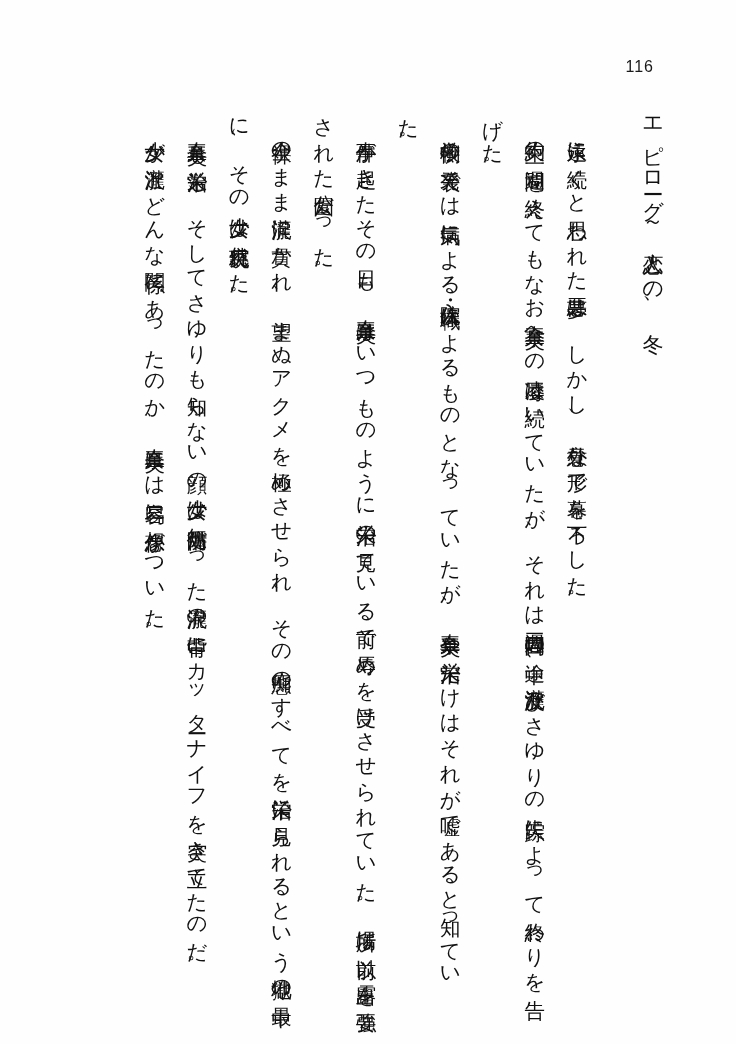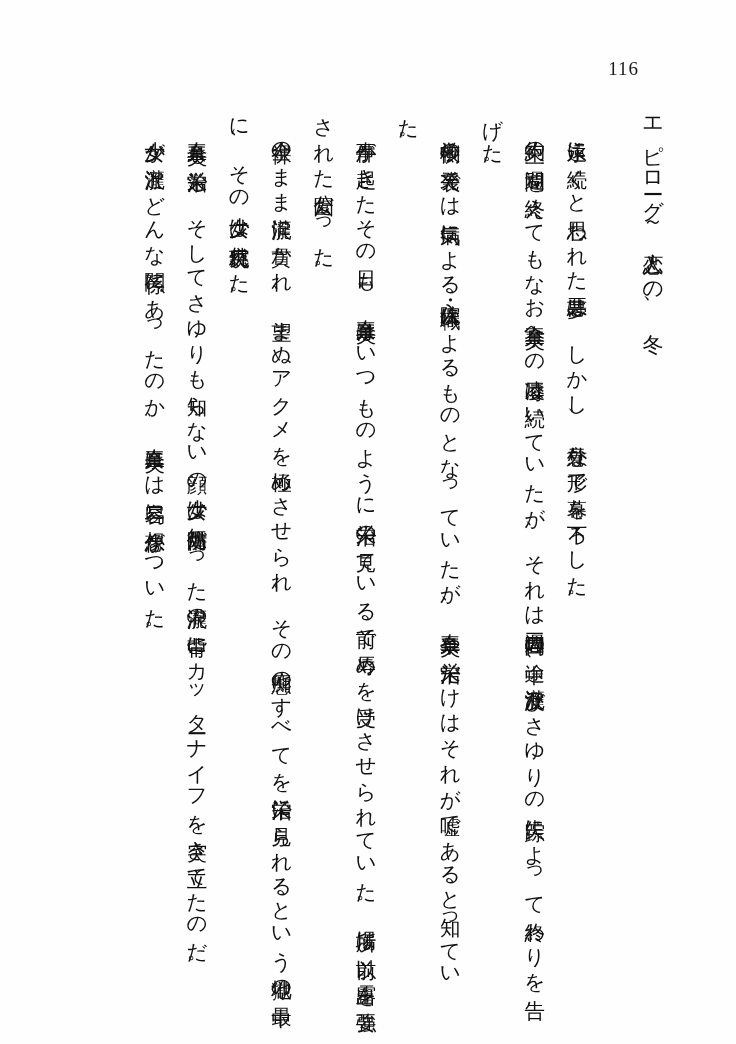--- a/index.html
+++ b/index.html
@@ -14,23 +14,23 @@
     background: #fefefe;
     overflow: hidden;
     font-family: "DejaVu Serif", "Liberation Serif", serif;
     color: #111111;
   }
 
   
   .page-number {
     position: absolute;
     top: 58px;
-    right: 97px;
-    font-family: Liberation Serif, serif;
-    font-size: 19px;
+    right: 82px;
+    font-family: Liberation Sans, sans-serif;
+    font-size: 16px;
     letter-spacing: 1px;
     color: #1a1a1a;
   }
 
   
   .text-body {
     position: absolute;
     top: 104px;
     right: 62px;
     left: 78px;

